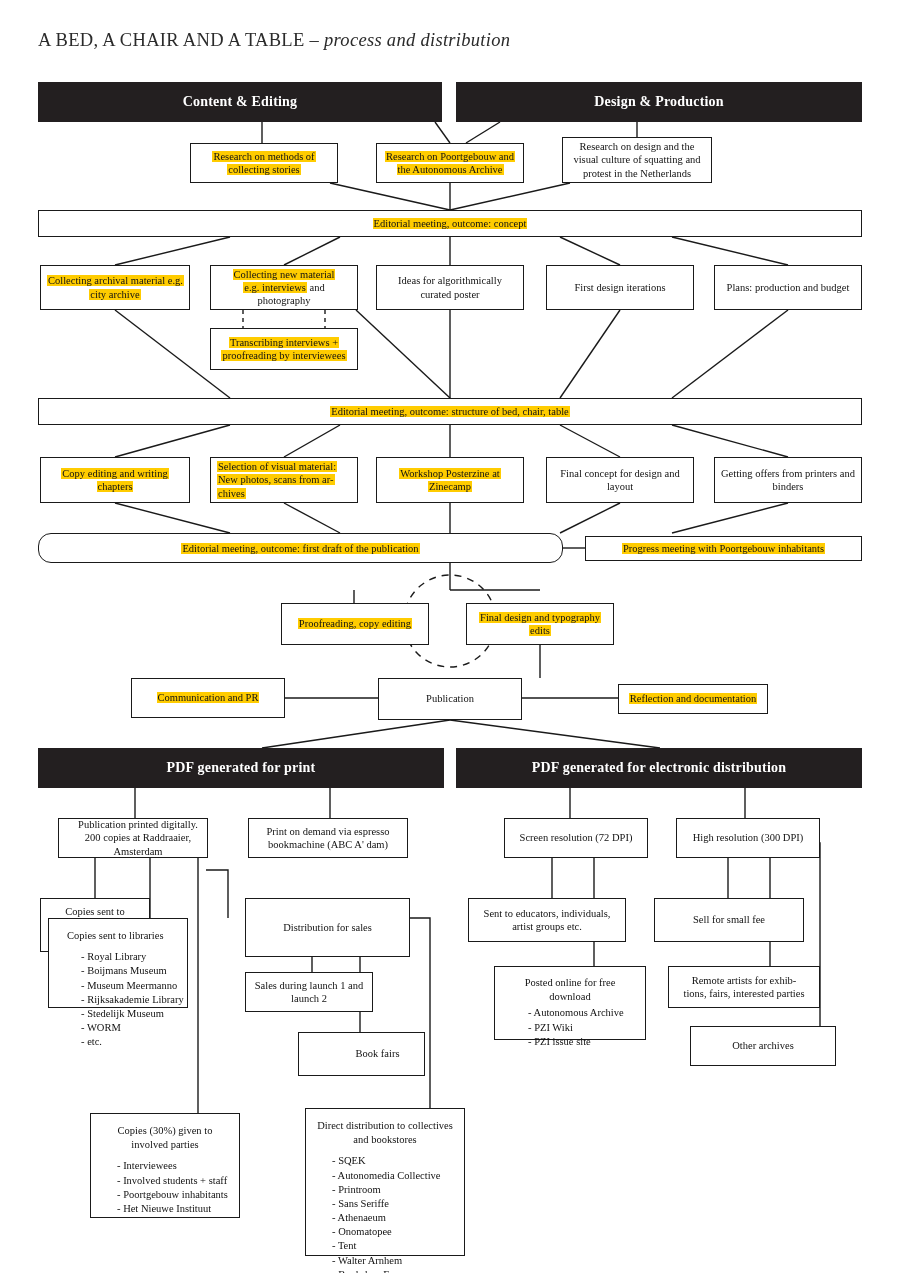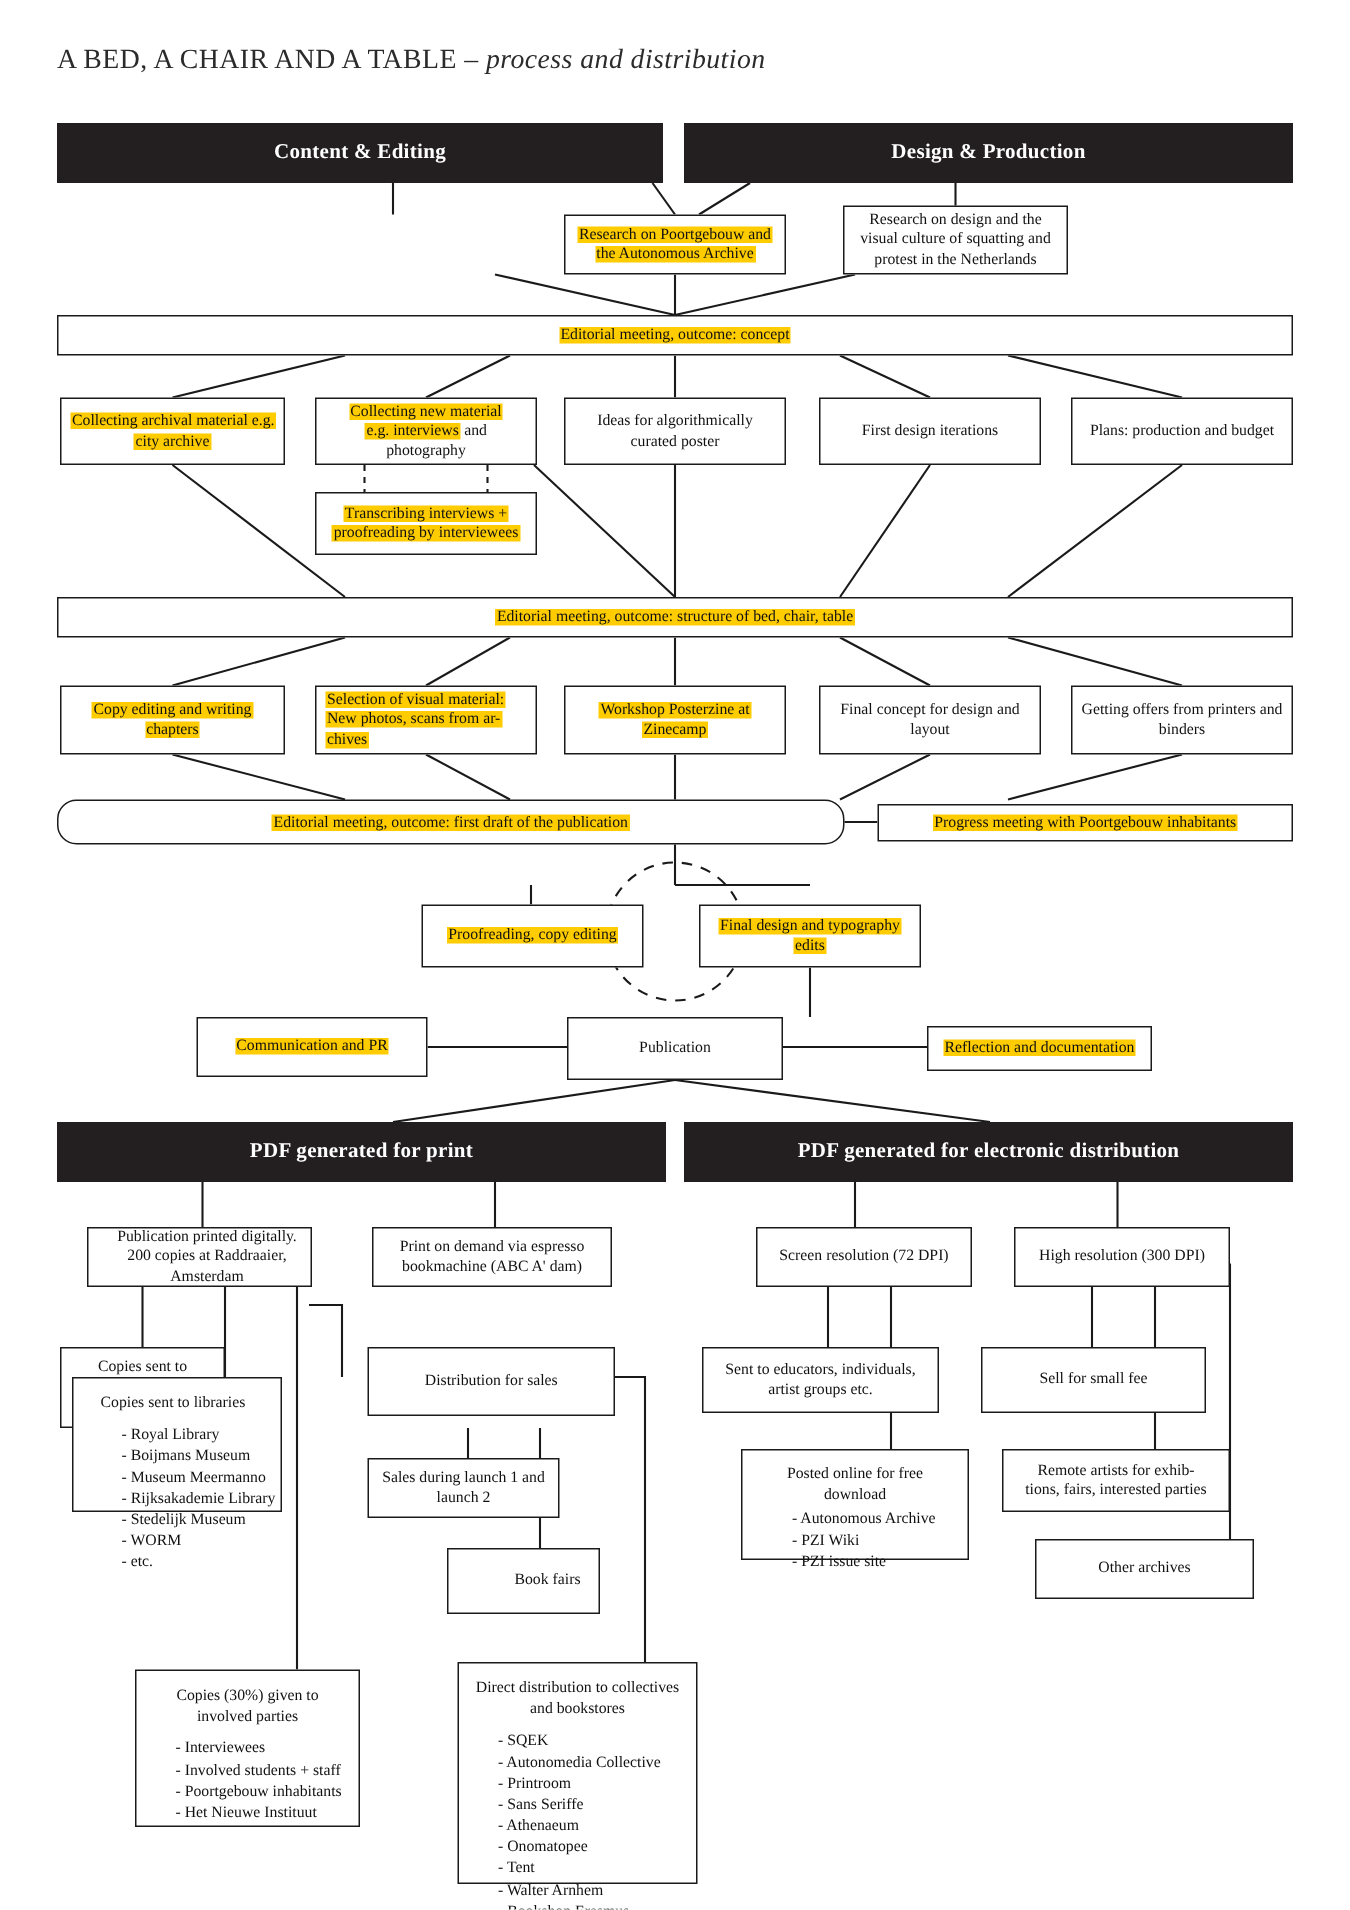--- a/index.html
+++ b/index.html
@@ -180,20 +180,23 @@
     </g>
   </svg>
 
   <div class="bar" style="left:38px; top:82px; width:404px; height:40px;">
     <span>Content &amp; Editing</span>
   </div>
   <div class="bar" style="left:456px; top:82px; width:406px; height:40px;">
     <span>Design &amp; Production</span>
   </div>
 
+  <div class="node" style="left:190px; top:143px; width:148px; height:40px;">
+    <span class="txt"><span class="hl">Research on methods of collecting stories</span></span>
+  </div>
   <div class="node" style="left:376px; top:143px; width:148px; height:40px;">
     <span class="txt"><span class="hl">Research on Poortgebouw and the Autonomous Archive</span></span>
   </div>
   <div class="node" style="left:562px; top:137px; width:150px; height:46px;">
     <span class="txt">Research on design and the visual culture of squatting and protest in the Netherlands</span>
   </div>
 
   <div class="wide" style="left:38px; top:210px; width:824px; height:27px;">
     <span class="hl">Editorial meeting, outcome: concept</span>
   </div>
@@ -277,27 +280,27 @@
 
   <div class="node" style="left:58px; top:818px; width:150px; height:40px;padding-left:16px;">
     <span class="txt">Publication printed digitally. 200 copies at Raddraaier, Amsterdam</span>
   </div>
   <div class="node" style="left:248px; top:818px; width:160px; height:40px;">
     <span class="txt">Print on demand via espresso bookmachine (ABC A' dam)</span>
   </div>
   <div class="node" style="left:40px; top:898px; width:110px; height:54px;">
     <span class="txt">Copies sent to independent artists / spaces</span>
   </div>
-  <div class="node" style="left:245px; top:898px; width:165px; height:46px;">
+  <div class="node" style="left:245px; top:898px; width:165px; height:59px;">
     <span class="txt">Distribution for sales</span>
   </div>
   <div class="node" style="left:245px; top:972px; width:128px; height:40px;">
     <span class="txt">Sales during launch 1 and launch 2</span>
   </div>
-  <div class="node" style="left:298px; top:1032px; width:102px; height:44px;padding-left:38px;">
+  <div class="node" style="left:298px; top:1032px; width:127px; height:44px;padding-left:38px;">
     <span class="txt">Book fairs</span>
   </div>
 
   <div class="listbox leftlist" style="left:48px; top:918px; width:140px; height:90px;">
     <span class="head">Copies sent to libraries</span>
     <ul>
       <li>Royal Library</li>
       <li>Boijmans Museum</li>
       <li>Museum Meermanno</li>
       <li>Rijksakademie Library</li>

